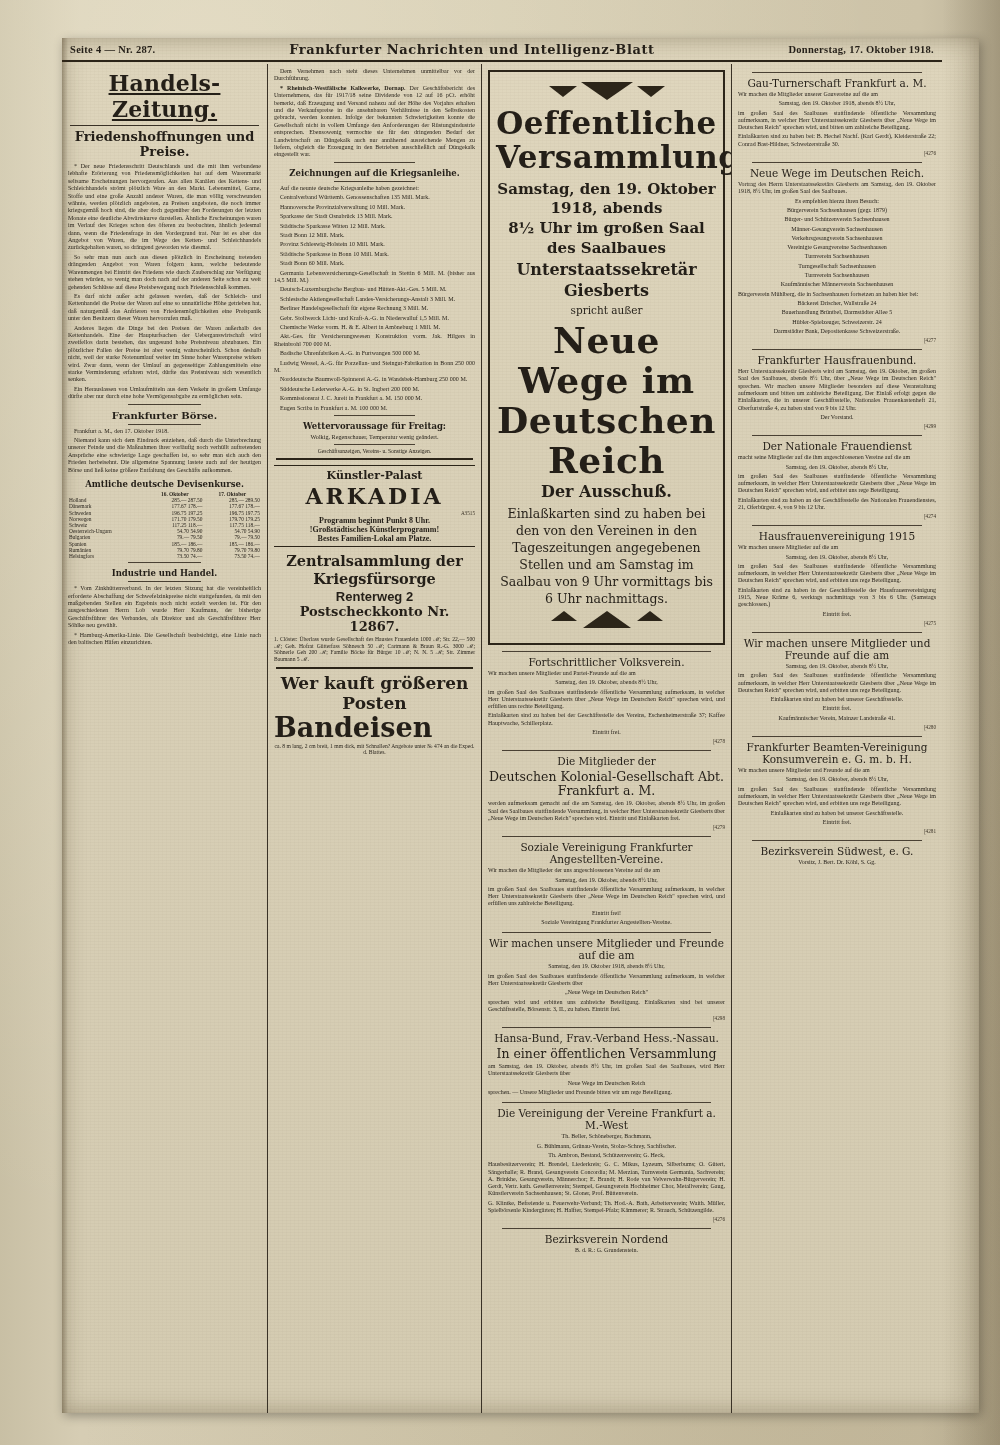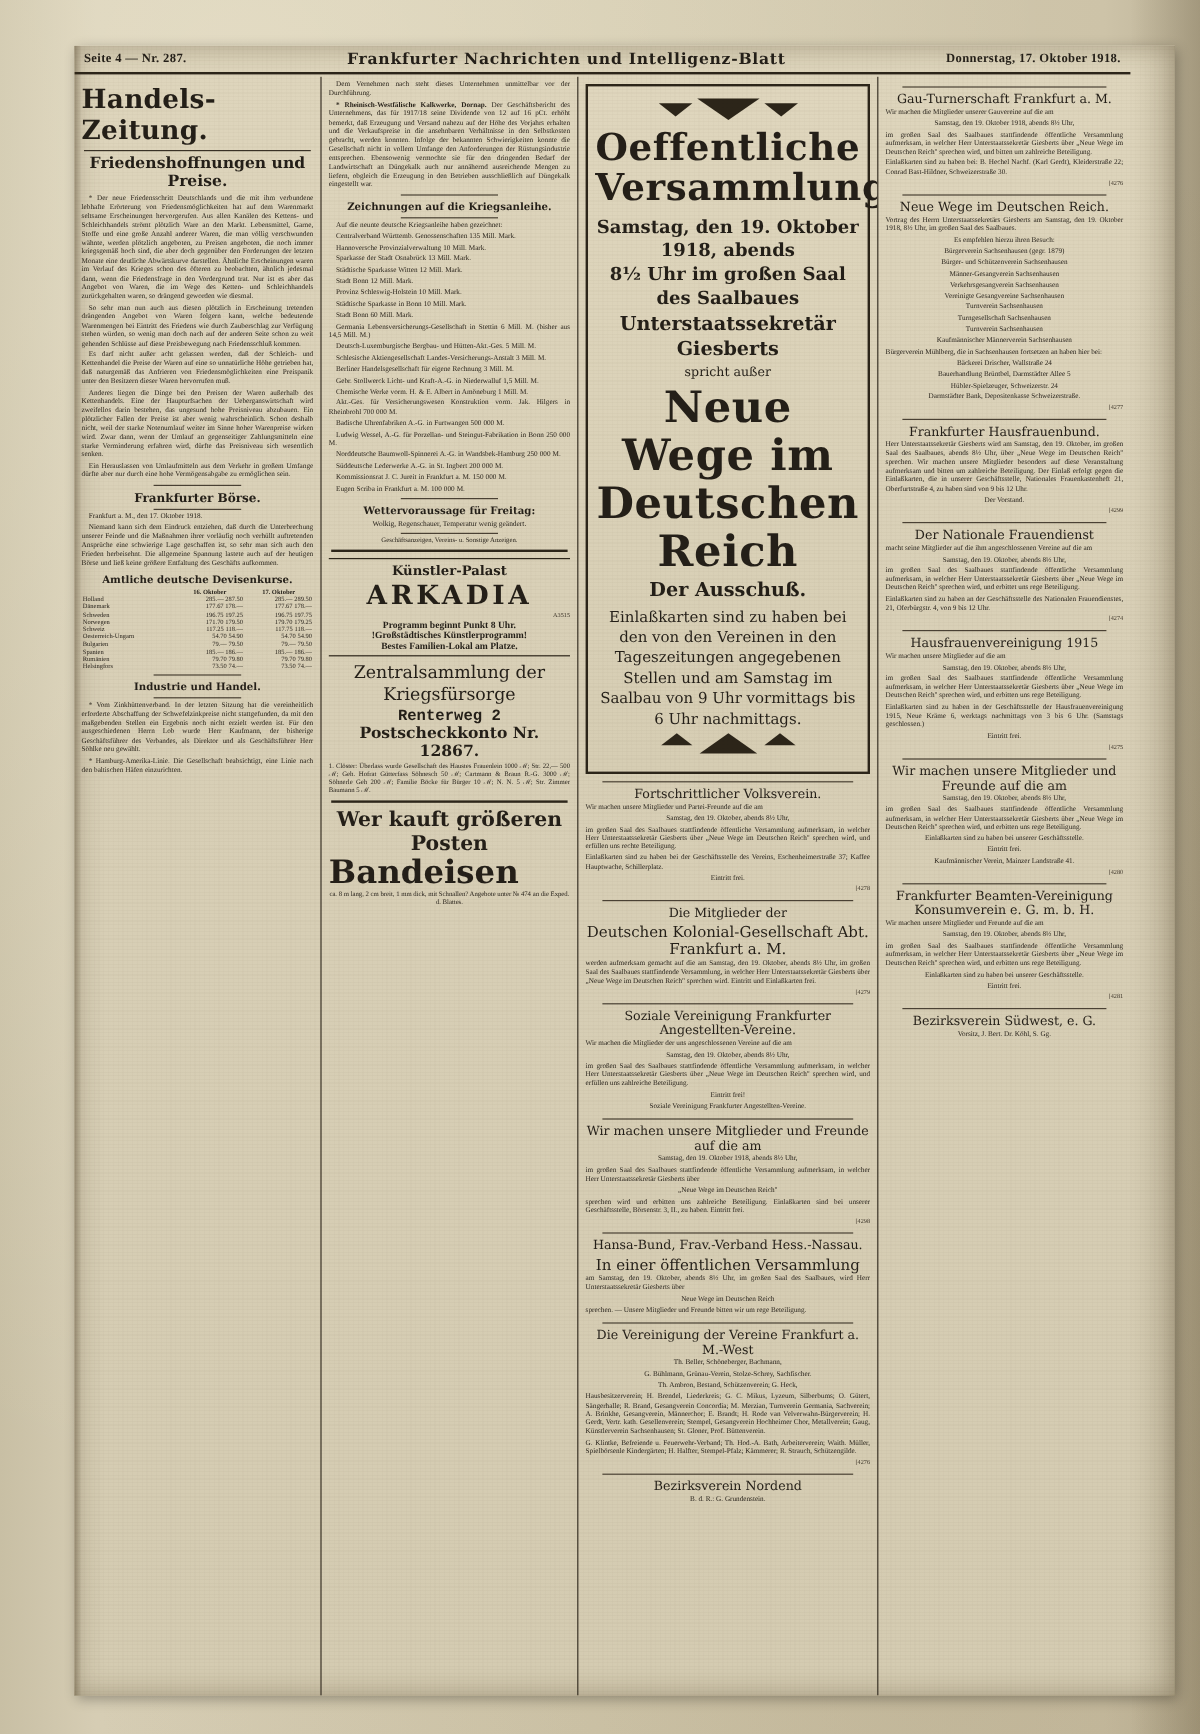--- a/index.html
+++ b/index.html
@@ -57,21 +57,21 @@
     box-sizing:border-box;
     padding:4px 6px 0 6px;
     overflow:hidden;
   }
   .c1{width:206px;border-right:1px solid #3a3226;}
   .c2{width:214px;border-right:1px solid #3a3226;}
   .c3{width:250px;border-right:1px solid #3a3226;}
   .c4{width:210px;}
   h1.zeitung{
     font-family:"DejaVu Serif",serif;
-    font-size:22px;margin:2px 0 2px 0;text-align:left;font-weight:bold;letter-spacing:.2px;
+    font-size:22px;margin:2px 0 2px 0;text-align:center;font-weight:bold;letter-spacing:.2px;text-decoration:underline;
   }
   h2.sub{
     font-size:13px;text-align:center;margin:1px 0 4px 0;font-weight:bold;
     font-family:"DejaVu Serif",serif;
   }
   .rule{height:1px;background:#3a3226;margin:3px 2px;}
   .rule2{height:2px;background:#2c2519;margin:4px 2px;}
   .body-text{
     font-size:6.0px;line-height:7.4px;text-align:justify;
     hyphens:auto;word-spacing:.2px;
@@ -131,23 +131,23 @@
   .hr-thin{height:1px;background:#4a4134;margin:4px 14px;}
   .hr-short{height:1px;background:#4a4134;margin:3px 60px;}
   
   .boxad{border-top:1px solid #2c2519;border-bottom:1px solid #2c2519;margin:5px 0;padding:3px 0;text-align:center;}
   .arkadia{
     font-family:"DejaVu Serif",serif;font-weight:bold;font-size:22px;letter-spacing:3px;margin:1px 0;
   }
   .kp{font-family:"DejaVu Serif",serif;font-weight:bold;font-size:11px;}
   .bold-c{font-weight:bold;text-align:center;font-size:8px;}
   .zentral{
-    font-family:"DejaVu Serif",serif;font-weight:normal;font-size:14.5px;text-align:center;line-height:18px;margin:3px 0 1px 0;
-  }
-  .renter{font-family:Liberation Mono, monospace;font-weight:bold;font-size:13px;text-align:center;}
+    font-family:"DejaVu Serif",serif;font-weight:bold;font-size:14.5px;text-align:center;line-height:18px;margin:3px 0 1px 0;
+  }
+  .renter{font-family:Liberation Sans, sans-serif;font-weight:bold;font-size:13px;text-align:center;}
   .postk{font-family:"DejaVu Serif",serif;font-weight:bold;font-size:13px;text-align:center;margin-bottom:2px;}
   .werkauft{
     font-family:"DejaVu Serif",serif;font-weight:bold;font-size:17px;text-align:center;line-height:20px;margin-top:4px;
   }
   .bandeisen{
     font-family:"DejaVu Serif",serif;font-weight:bold;font-size:27px;text-align:left;line-height:30px;
   }
   .wetter{font-size:6.2px;line-height:7.6px;text-align:center;}
   .right-edge{
     position:absolute;right:0;top:0;width:58px;height:1445px;

